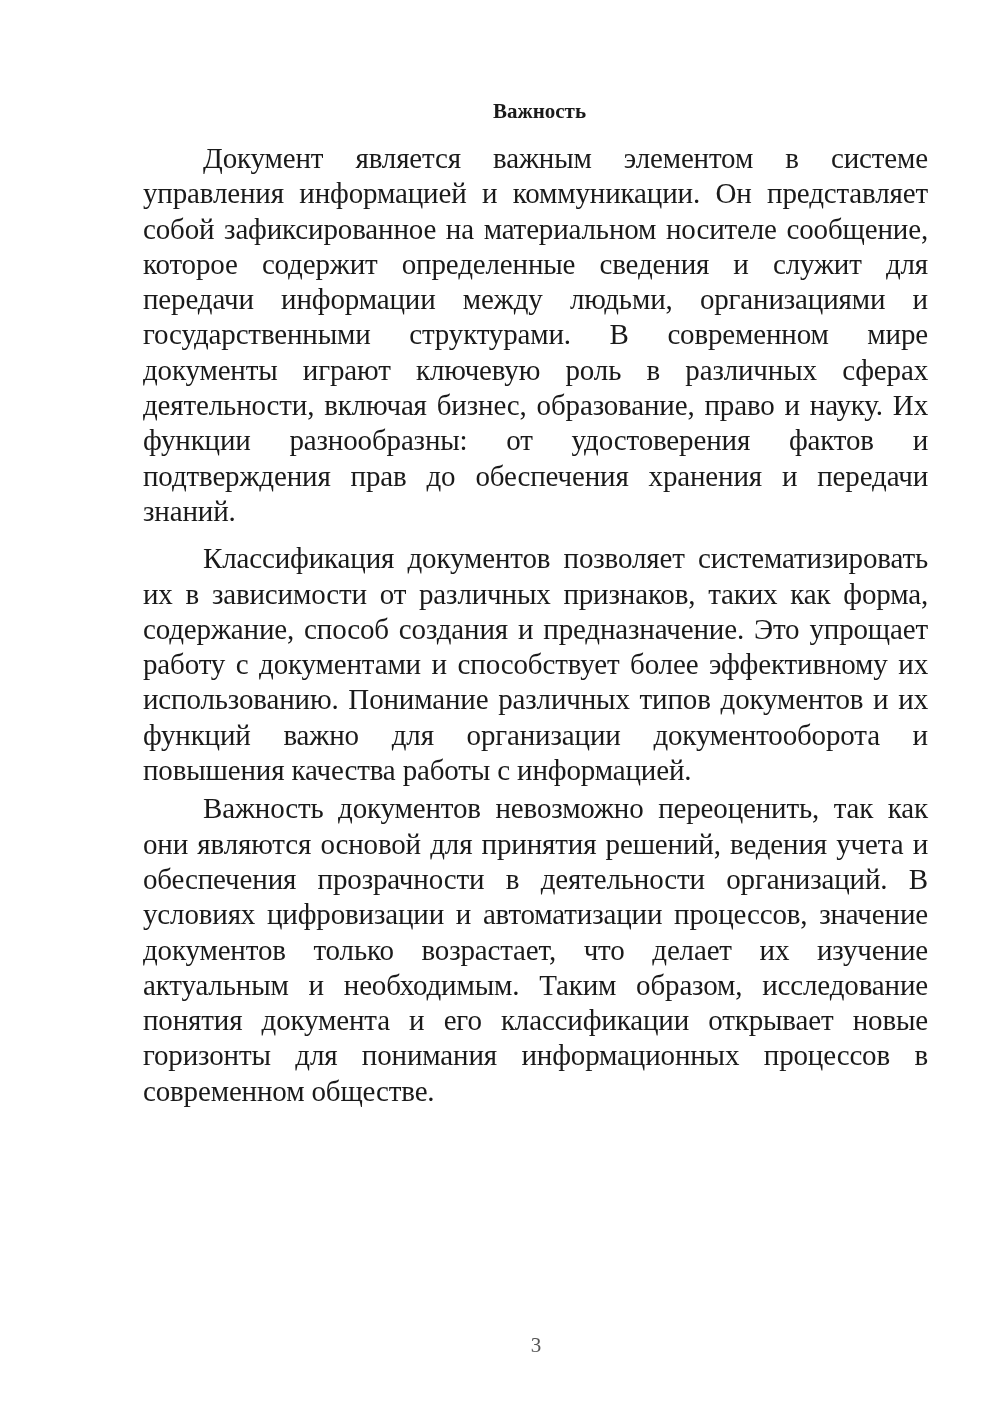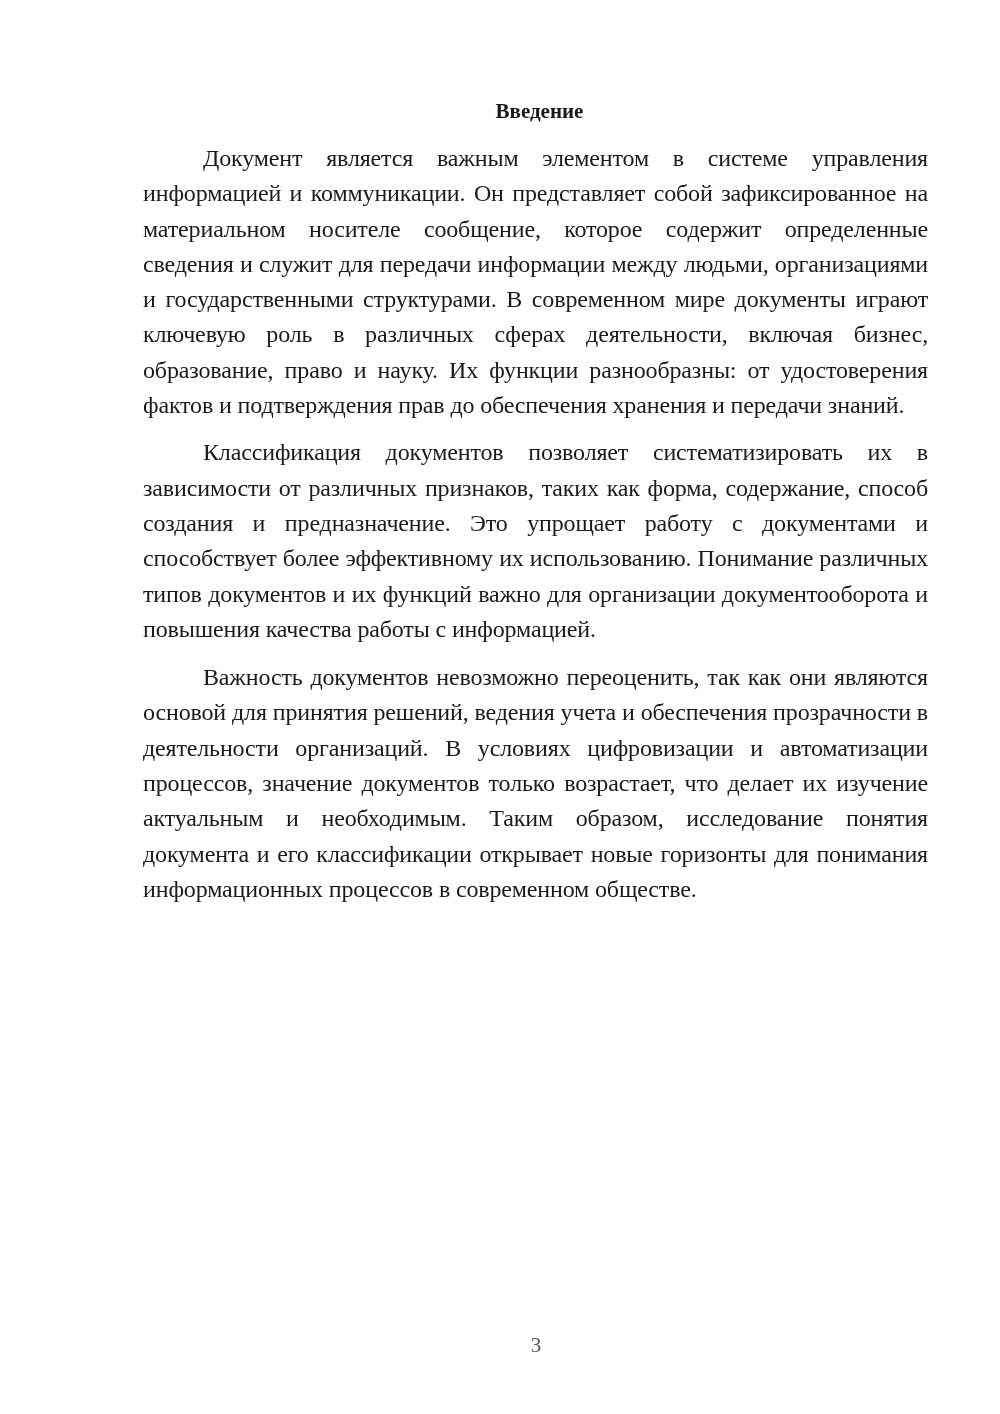--- a/index.html
+++ b/index.html
@@ -32,46 +32,46 @@
     .heading {
       text-align: center;
       font-weight: bold;
       font-size: 21px;
       line-height: 32px;
       margin: 0 0 0 0;
       height: 32px;
       padding-left: 8px;
     }
     .para {
-      font-size: 24px;
+      font-size: 29px;
       line-height: 35.3px;
       text-align: justify;
       text-indent: 60px;
       margin: 0;
       letter-spacing: -0.15px;
     }
     .para.p1 { margin-top: 14px; }
     .para.p2 { margin-top: 12px; }
-    .para.p3 { margin-top: 13px; }
+    .para.p3 { margin-top: 3px; }
     .page-number {
       position: absolute;
       left: 0;
       width: 1000px;
       top: 1333px;
       text-align: center;
       font-size: 21px;
       color: #555555;
       padding-left: 72px;
       box-sizing: border-box;
     }
   </style>
 </head>
 <body>
 
 <div class="page">
   <div class="content">
-    <h1 class="heading">Введение</h1>
+    <h1 class="heading">Важность</h1>
     <p class="para p1">Документ является важным элементом в системе управления информацией и коммуникации. Он представляет собой зафиксированное на материальном носителе сообщение, которое содержит определенные сведения и служит для передачи информации между людьми, организациями и государственными структурами. В современном мире документы играют ключевую роль в различных сферах деятельности, включая бизнес, образование, право и науку. Их функции разнообразны: от удостоверения фактов и подтверждения прав до обеспечения хранения и передачи знаний.</p>
     <p class="para p2">Классификация документов позволяет систематизировать их в зависимости от различных признаков, таких как форма, содержание, способ создания и предназначение. Это упрощает работу с документами и способствует более эффективному их использованию. Понимание различных типов документов и их функций важно для организации документооборота и повышения качества работы с информацией.</p>
     <p class="para p3">Важность документов невозможно переоценить, так как они являются основой для принятия решений, ведения учета и обеспечения прозрачности в деятельности организаций. В условиях цифровизации и автоматизации процессов, значение документов только возрастает, что делает их изучение актуальным и необходимым. Таким образом, исследование понятия документа и его классификации открывает новые горизонты для понимания информационных процессов в современном обществе.</p>
   </div>
   <div class="page-number">3</div>
 </div>
 
 </body></html>

